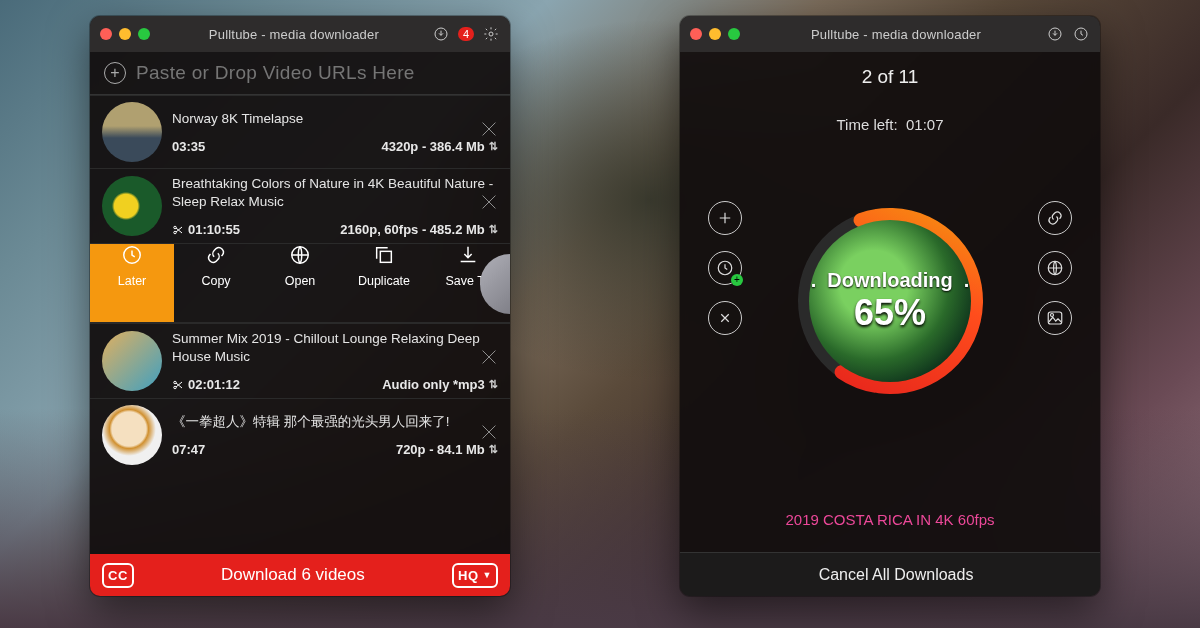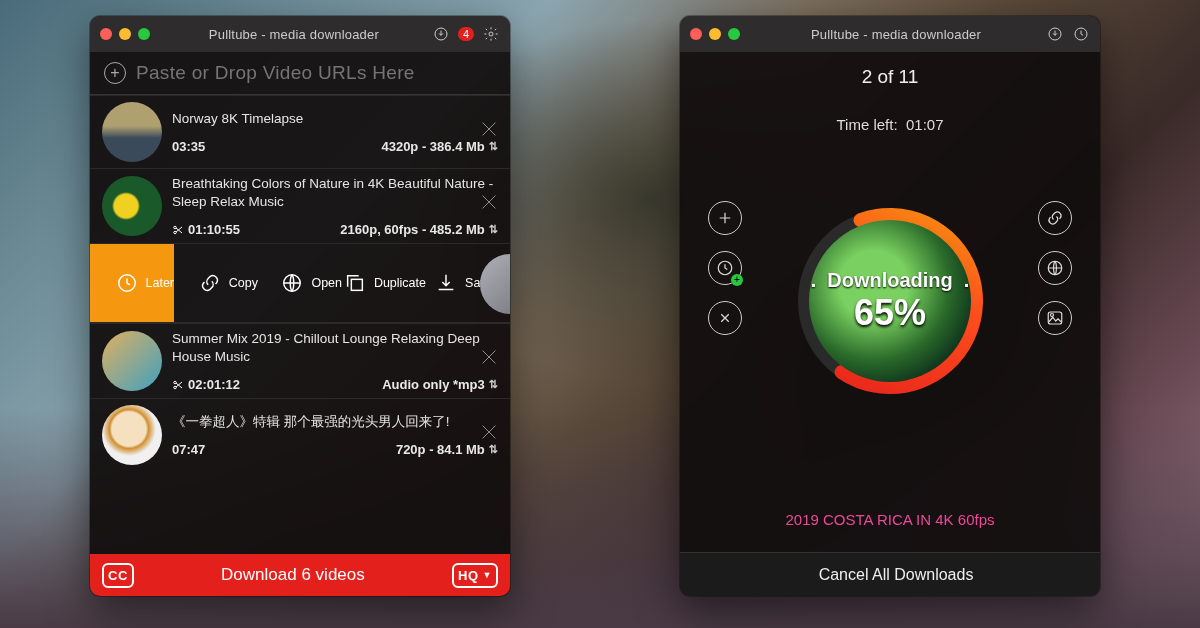--- a/index.html
+++ b/index.html
@@ -64,21 +64,21 @@
   .meta{flex:1; min-width:0;}
   .vt{font-size:13.5px; line-height:1.3; color:#e5e5e5; margin-bottom:12px; overflow:hidden;}
   .sub{display:flex; justify-content:space-between; align-items:center; font-size:13px; color:#e8e8e8; font-weight:600;}
   .dur{display:flex; align-items:center; gap:4px;}
   .fmt{display:flex; align-items:center; gap:4px;}
   .sel{font-size:11px; color:#ccc;}
   .close-x{ width:22px; height:22px; color:#aaa; position:absolute; right:10px; top:22px;}
   .close-x svg{width:22px;height:22px;stroke:#999;stroke-width:1;fill:none;}
 
   .action-row{display:flex; padding:0; border-top:1px solid #2a2a2a; border-bottom:1px solid #2a2a2a; height:80px; align-items:stretch; position:relative;}
-  .act{flex:1; display:flex; align-items:center; justify-content:flex-end; gap:8px; font-size:12.5px; color:white; cursor:pointer;}
+  .act{flex:1; display:flex; flex-direction:column; align-items:center; justify-content:flex-start; gap:8px; font-size:12.5px; color:white; cursor:pointer;}
   .act.later{background:#f5980f;}
   .act svg{width:22px;height:22px;stroke:#fff;fill:none;stroke-width:1.6;}
   .act.later svg{stroke:#fff;}
   .part-thumb{width:60px;height:60px;border-radius:50%;position:absolute;right:-30px;top:10px;}
 
   .dl-bar{position:absolute;left:0;right:0;bottom:0;height:42px;background:#e4201c;display:flex;align-items:center;justify-content:space-between;padding:0 12px;}
   .pill{border:2px solid #fff; border-radius:6px; padding:3px 4px; font-size:13px; font-weight:700; letter-spacing:.5px; display:flex; gap:4px; align-items:center;}
   .dl-label{font-size:17px; color:#fff;}
 
   

